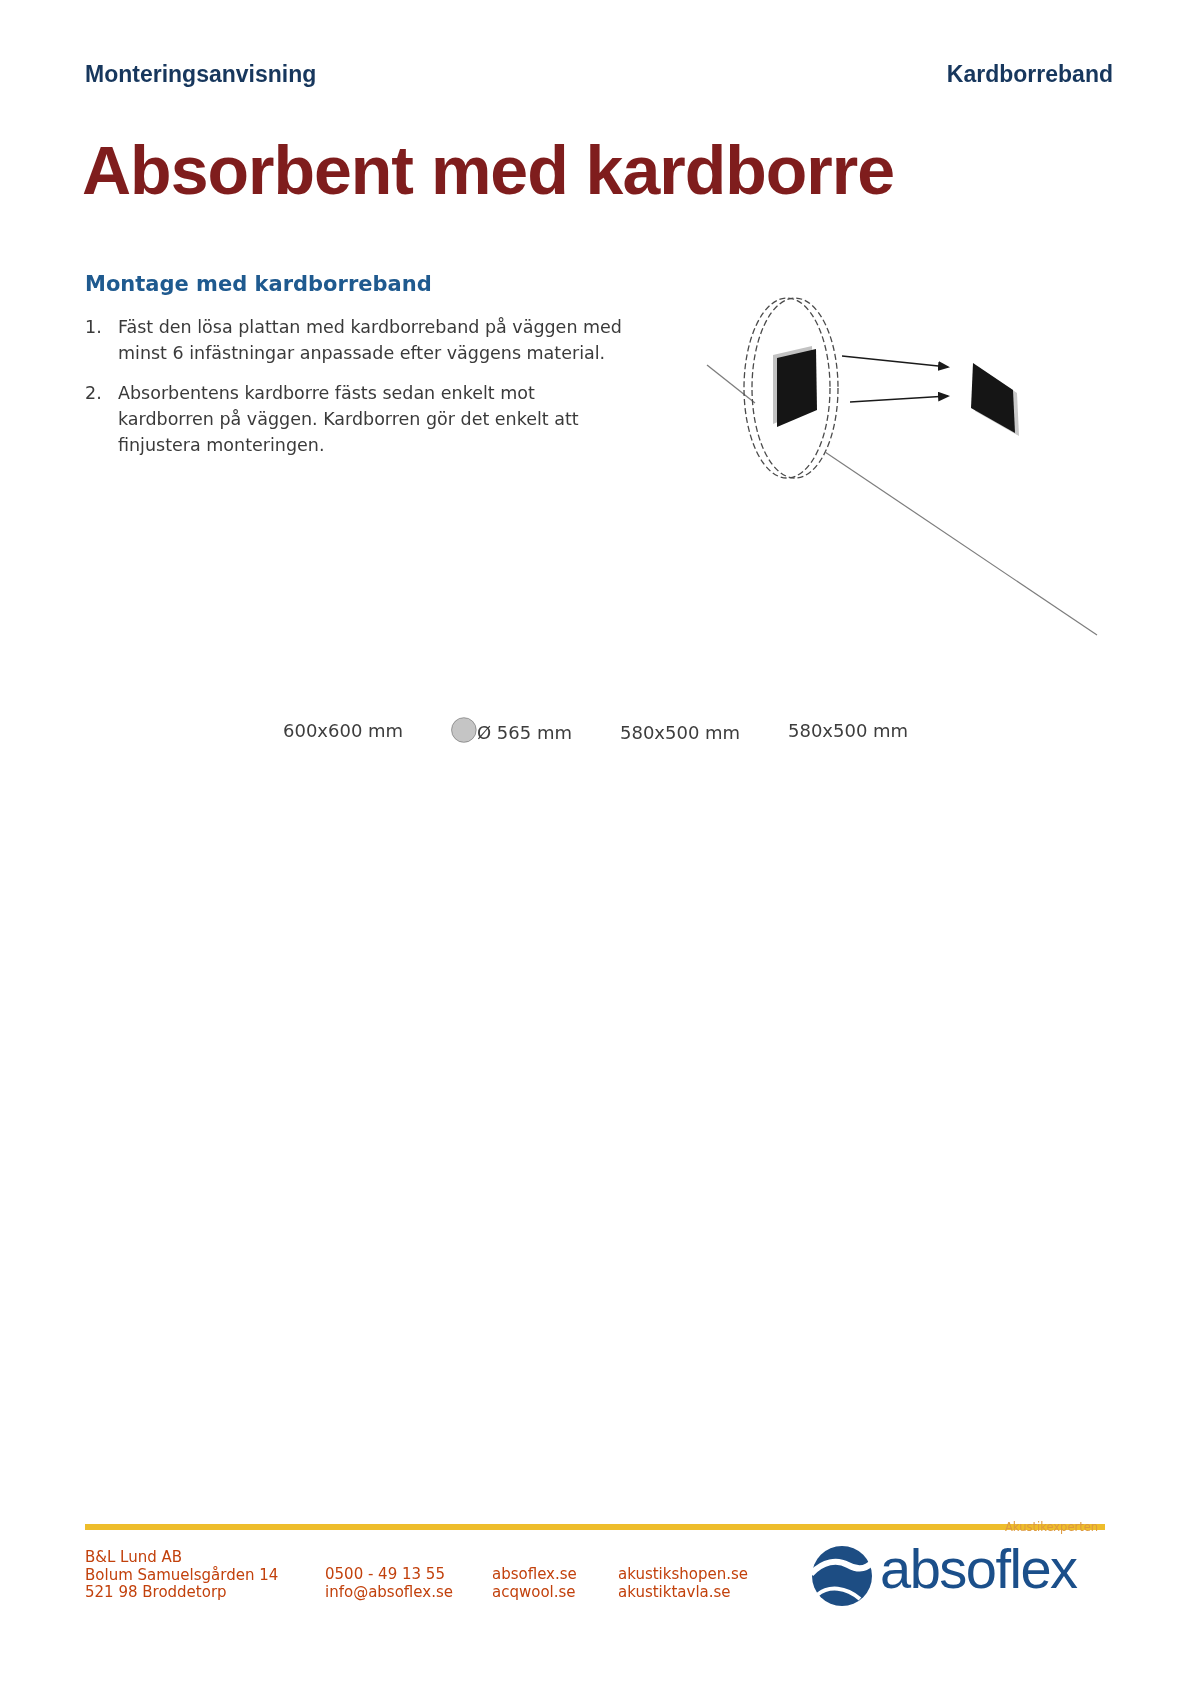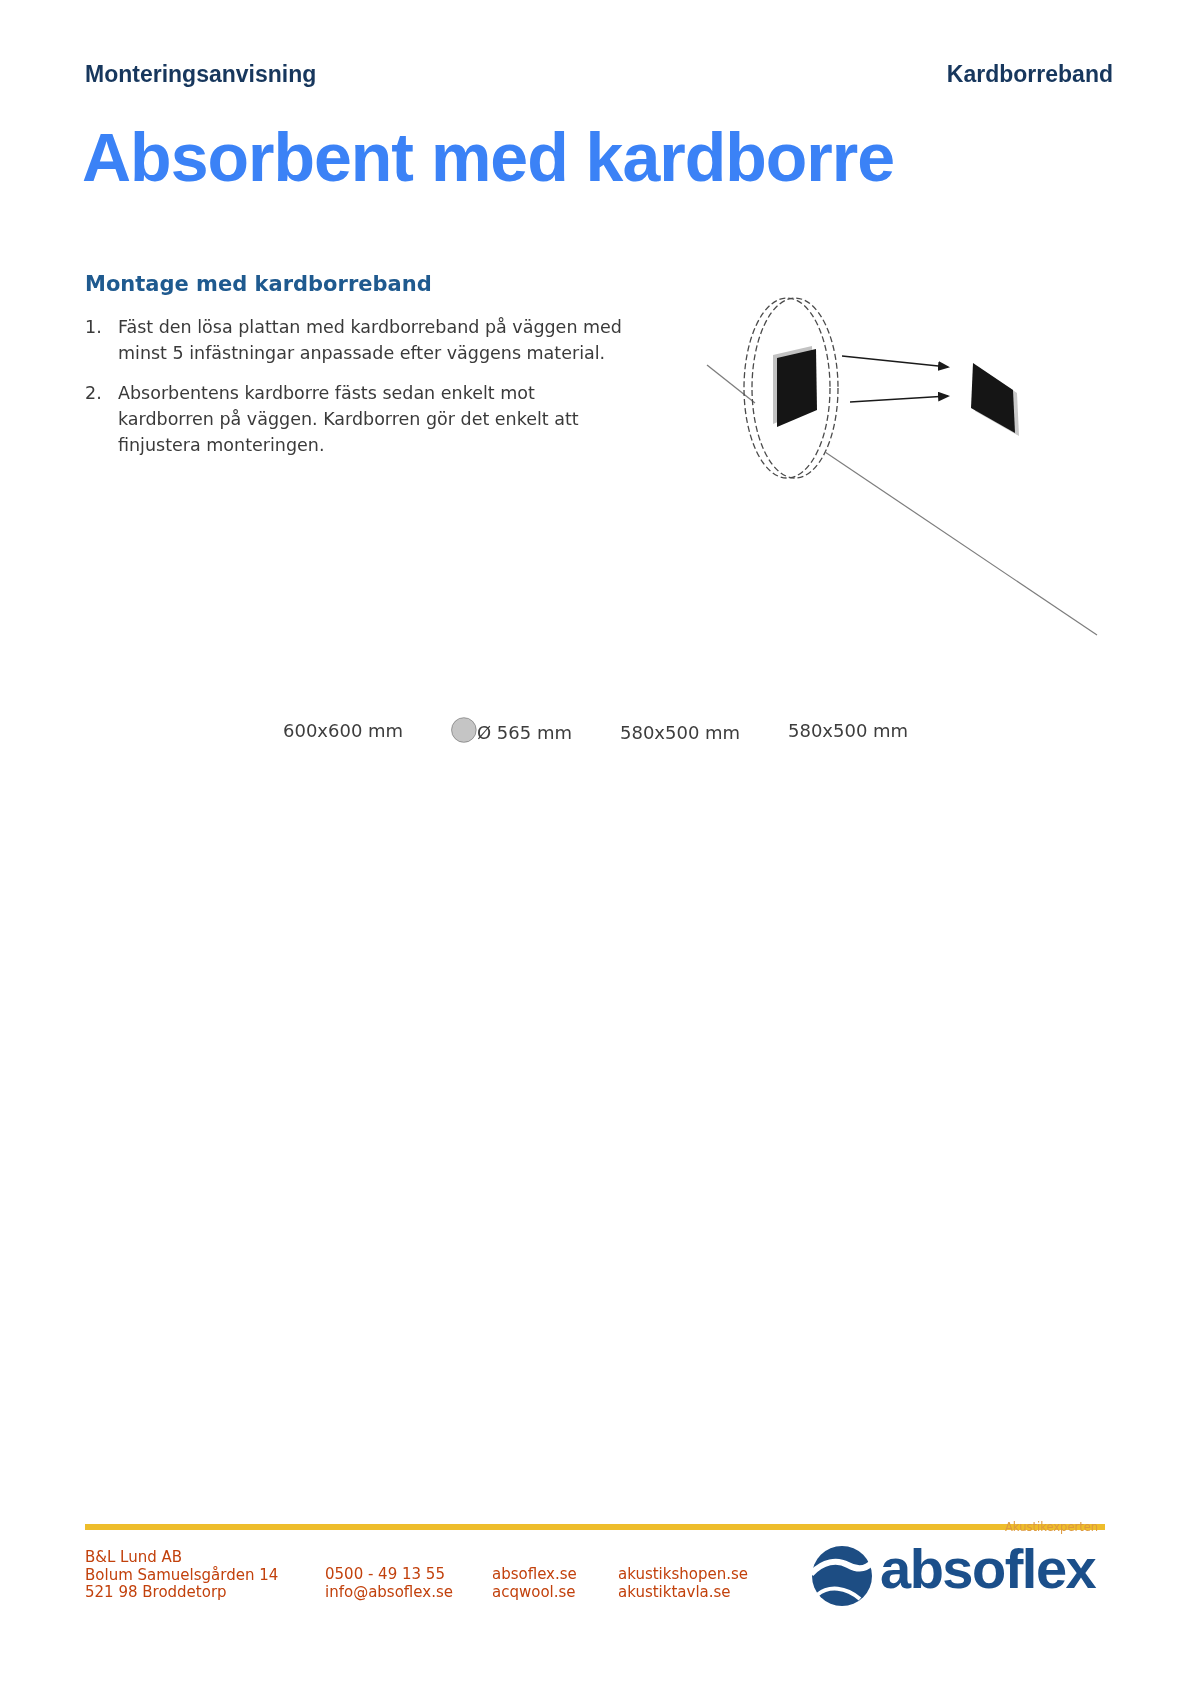--- a/index.html
+++ b/index.html
@@ -14,24 +14,24 @@
   
   .hdr{
     position:absolute; top:61px;
     font-family:"Liberation Sans", sans-serif;
     font-weight:bold; font-size:23px; color:#17375d;
   }
   .hdr-left{left:85px;}
   .hdr-right{right:77px;}
   
   .doc-title{
-    position:absolute; left:82px; top:120px;
+    position:absolute; left:82px; top:133px;
     font-family:"Liberation Sans", sans-serif;
     font-weight:bold; font-size:68px; letter-spacing:-1px;
-    color:#3b82f6; line-height:1.1; white-space:nowrap;
+    color:#7f1d1d; line-height:1.1; white-space:nowrap;
   }
   
   .sec-heading{
     position:absolute; left:85px; top:272px;
     font-weight:bold; font-size:21px; color:#1f5a8f;
     white-space:nowrap;
   }
   .steps{
     position:absolute; left:85px; top:314px; width:620px;
     font-size:17.5px; color:#3a3a3a;
@@ -63,21 +63,21 @@
     white-space:nowrap;
   }
   .fcol-1{left:85px;  top:1549px;}
   .fcol-2{left:325px; top:1566px;}
   .fcol-3{left:492px; top:1566px;}
   .fcol-4{left:618px; top:1566px;}
   .logo-icon{position:absolute; left:810px; top:1544px;}
   .logo-word{
     position:absolute; left:880px; top:1536px;
     font-family:"Liberation Sans", sans-serif;
-    font-weight:bold; font-size:56px; letter-spacing:-1.5px;
+    font-weight:normal; font-size:56px; letter-spacing:-1.5px;
     color:#1b4f8a; white-space:nowrap;
   }
   .logo-tagline{
     position:absolute; left:1005px; top:1520px;
     font-size:11.5px; color:#dd9a3f; white-space:nowrap;
   }
 </style>
 </head>
 <body>
 
@@ -88,21 +88,21 @@
 
   <div class="doc-title">Absorbent med kardborre</div>
 
   <div class="sec-heading">Montage med kardborreband</div>
 
   <div class="steps">
     <div class="step">
       <div class="step-num">1.</div>
       <div>
         <div class="step-line">Fäst den lösa plattan med kardborreband på väggen med</div>
-        <div class="step-line">minst 5 infästningar anpassade efter väggens material.</div>
+        <div class="step-line">minst 6 infästningar anpassade efter väggens material.</div>
       </div>
     </div>
     <div class="step">
       <div class="step-num">2.</div>
       <div>
         <div class="step-line">Absorbentens kardborre fästs sedan enkelt mot</div>
         <div class="step-line">kardborren på väggen. Kardborren gör det enkelt att</div>
         <div class="step-line">finjustera monteringen.</div>
       </div>
     </div>

